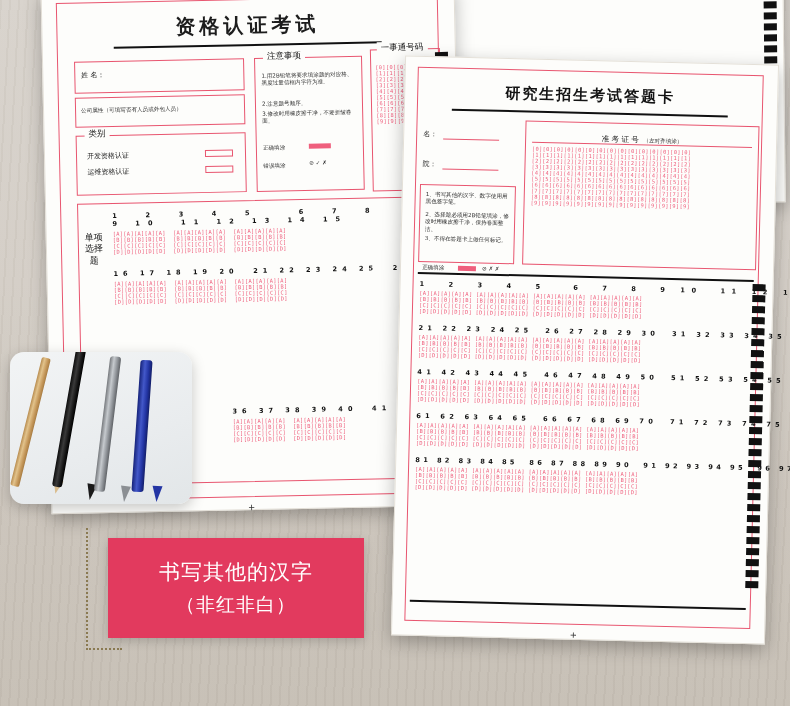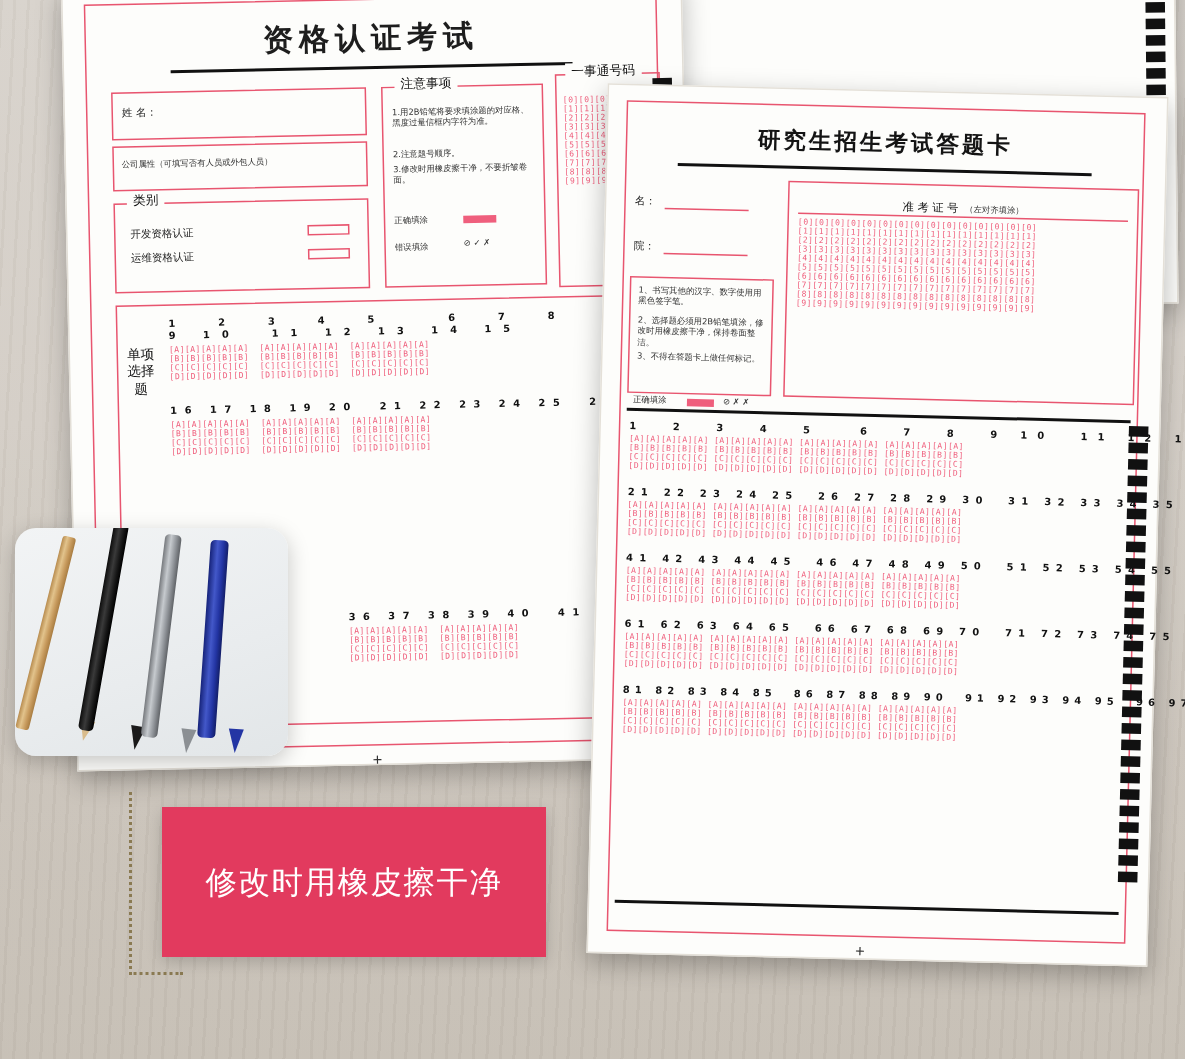--- a/index.html
+++ b/index.html
@@ -384,16 +384,17 @@
     <div class="pen" style="left:110px;top:134px;width:0;height:0;border-left:5px solid transparent;border-right:5px solid transparent;border-top:16px solid #8b8f93;transform:rotate(7deg);"></div>
 
     <div class="pen" style="left:126px;top:8px;width:12px;height:132px;transform:rotate(4deg);
                 background:linear-gradient(90deg,#16237a,#4358c9 40%,#2335a4 72%,#131e68);
                 border-radius:3px;"></div>
     <div class="pen" style="left:142px;top:134px;width:0;height:0;border-left:5px solid transparent;border-right:5px solid transparent;border-top:16px solid #2335a4;transform:rotate(4deg);"></div>
   </div>
 
   <div id="caption-deco"></div>
   <div id="caption">
-    <div class="l1">修改时用橡皮擦干净</div>
+    <div class="l1">书写其他的汉字</div>
+    <div class="l2">（非红非白）</div>
   </div>
 
 </div>
 
 </body></html>

